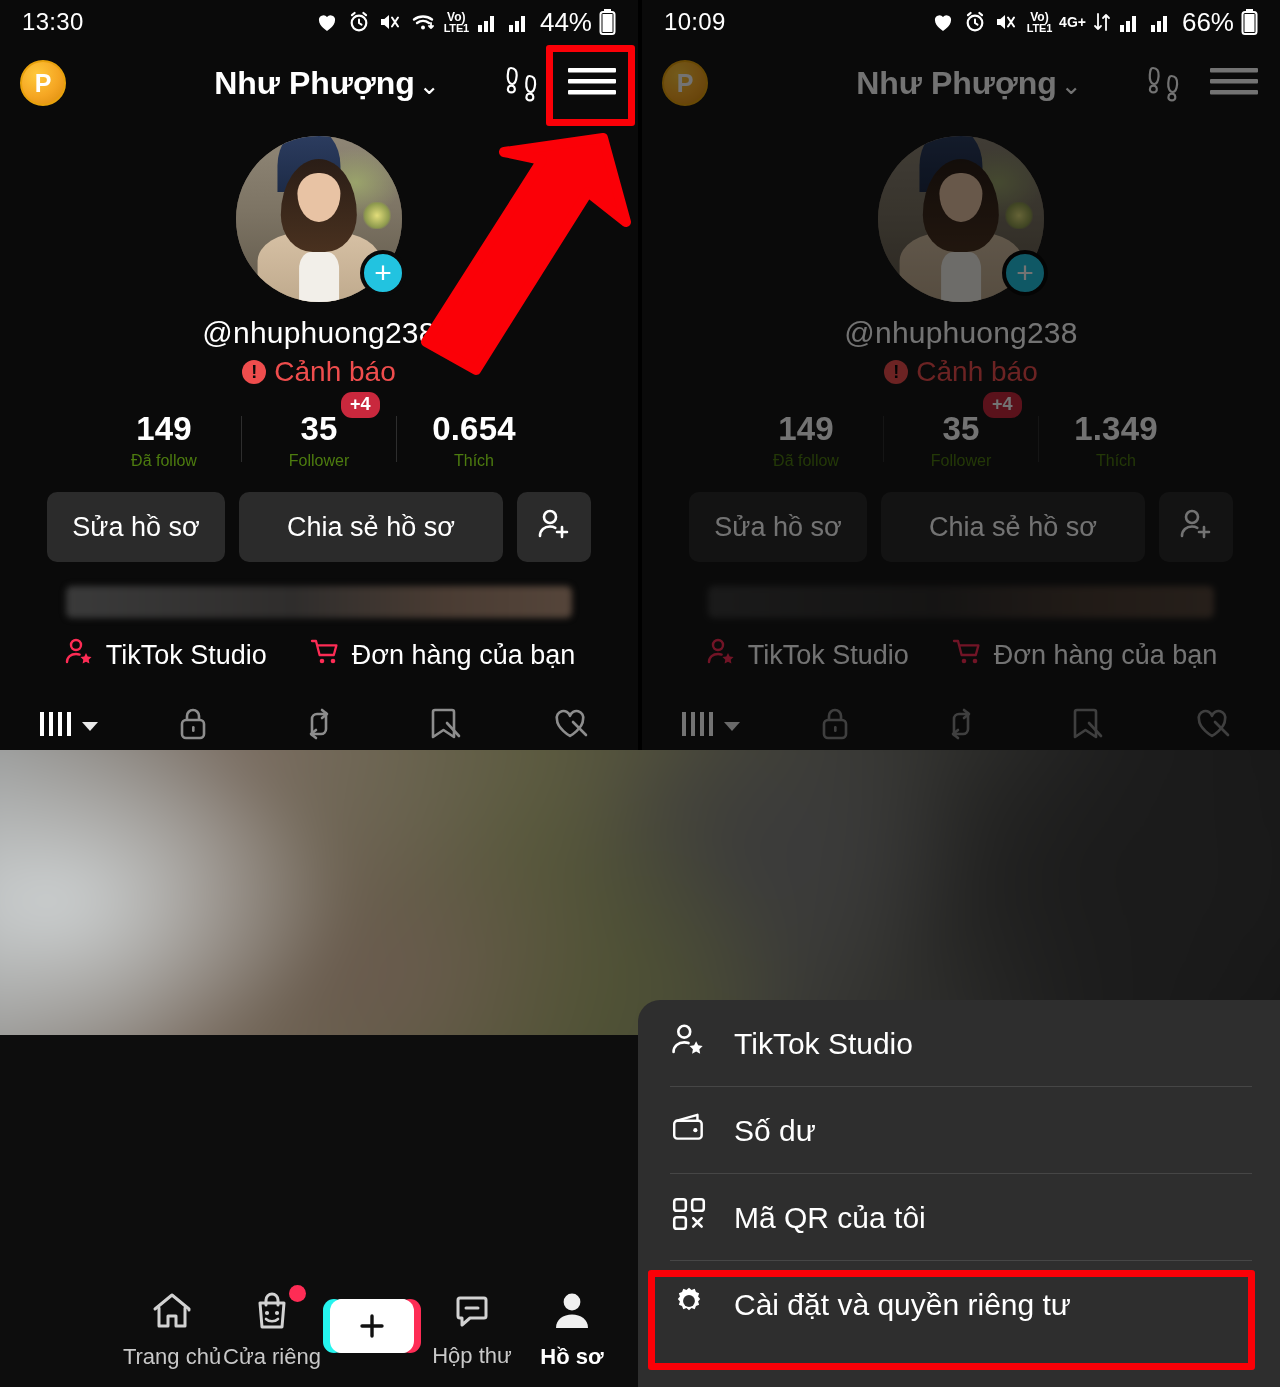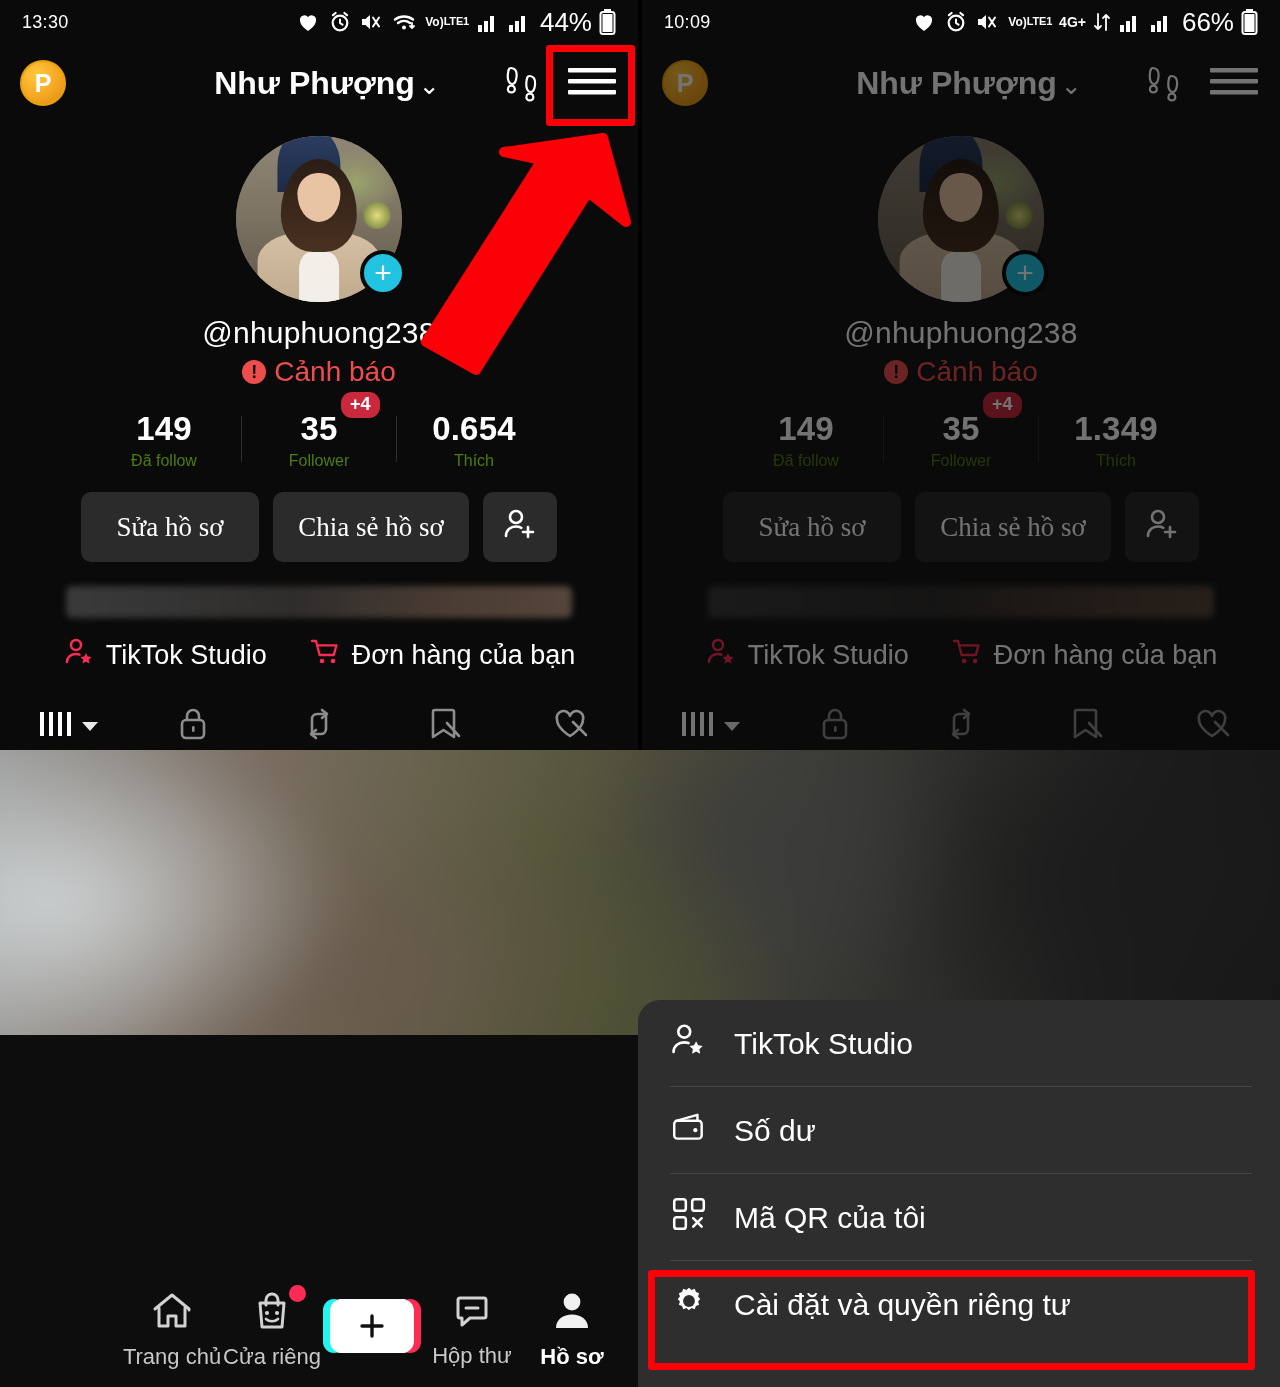--- a/index.html
+++ b/index.html
@@ -11,24 +11,24 @@
   
   .panel { position:absolute; top:0; width:638px; height:750px; background:#0a0a0a; overflow:hidden; }
   .panel.left  { left:0; }
   .panel.right { left:642px; width:638px; }
   .panel.right .dimwrap { filter:brightness(0.45); }
 
   .divider-v { position:absolute; left:638px; top:0; width:4px; height:750px; background:#000; }
 
   
   .statusbar { position:relative; height:44px; display:flex; align-items:center; padding:0 22px; }
-  .sb-time { font-size:18px; color:#fff; letter-spacing:.3px; font-weight:400; }
+  .sb-time { font-size:24px; color:#fff; letter-spacing:.3px; font-weight:400; }
   .sb-right { margin-left:auto; display:flex; align-items:center; gap:7px; }
   .sb-right svg { display:block; }
-  .sb-net { display:flex; flex-direction:row; align-items:flex-start; line-height:1; color:#fff; font-weight:700; }
+  .sb-net { display:flex; flex-direction:column; align-items:center; line-height:1; color:#fff; font-weight:700; }
   .sb-net .t1 { font-size:12px; }
   .sb-net .t2 { font-size:11px; letter-spacing:-.2px; }
   .sb-4g { color:#fff; font-size:14px; font-weight:700; line-height:1; }
   .sb-pct { color:#fff; font-size:26px; font-weight:400; margin-left:2px; }
 
   
   .appbar { position:relative; height:78px; display:flex; align-items:center; padding:0 20px; }
   .coin { width:46px; height:46px; border-radius:50%;
           background:radial-gradient(circle at 35% 30%, #ffc93c 0%, #f5a623 55%, #d98a0b 100%);
           border:2px solid #e8a20c; display:flex; align-items:center; justify-content:center;
@@ -74,25 +74,25 @@
   
   .stats { display:flex; justify-content:center; align-items:center; margin-top:22px; }
   .stat { width:155px; text-align:center; position:relative; }
   .stat .num { color:#fff; font-size:33px; font-weight:700; letter-spacing:.2px; }
   .stat .lbl { color:#4d7c0f; font-size:16px; margin-top:4px; }
   .stat .sep { position:absolute; right:0; top:6px; width:1px; height:46px; background:#2e2e2e; }
   .badge { position:absolute; left:calc(50% + 22px); top:-18px; background:#c9283d; color:#fff;
            font-size:18px; font-weight:700; border-radius:11px; padding:2px 9px; line-height:1.2; }
 
   
-  .actions { display:flex; justify-content:center; gap:14px; margin-top:22px;font-family:Liberation Serif, serif; }
+  .actions { display:flex; justify-content:center; gap:14px; margin-top:22px; }
   .btn { background:#2b2b2b; border-radius:10px; height:70px; display:flex; align-items:center;
          justify-content:center; color:#fff; font-size:27px; }
   .btn.edit  { width:178px; }
-  .btn.share { width:196px; }
+  .btn.share { width:264px; }
   .btn.adduser { width:74px; }
 
   
   .banner { margin:24px auto 0; width:506px; height:32px; border-radius:6px;
             background:linear-gradient(90deg,#3a3a3a 0%,#2f2d2c 45%,#4a3c33 75%,#55453a 100%);
             filter:blur(3px); }
 
   
   .shortcuts { display:flex; justify-content:center; align-items:center; gap:42px; margin-top:18px; }
   .shortcut { display:flex; align-items:center; gap:11px; color:#fff; font-size:27px; }

